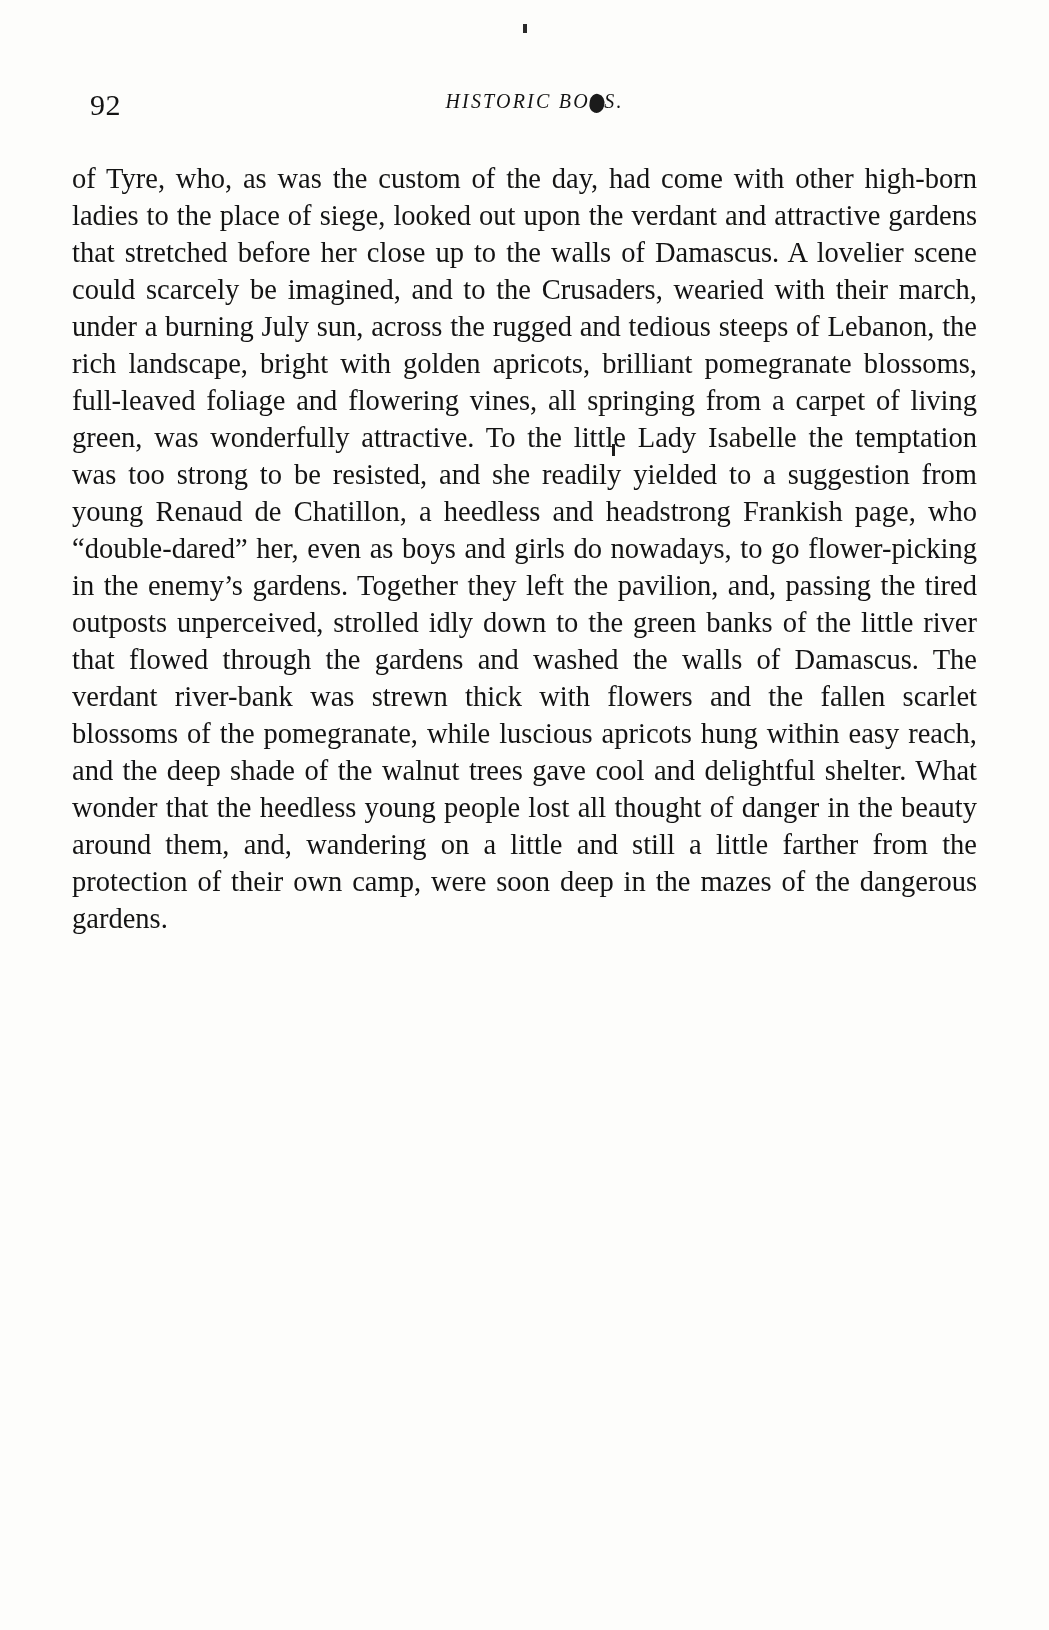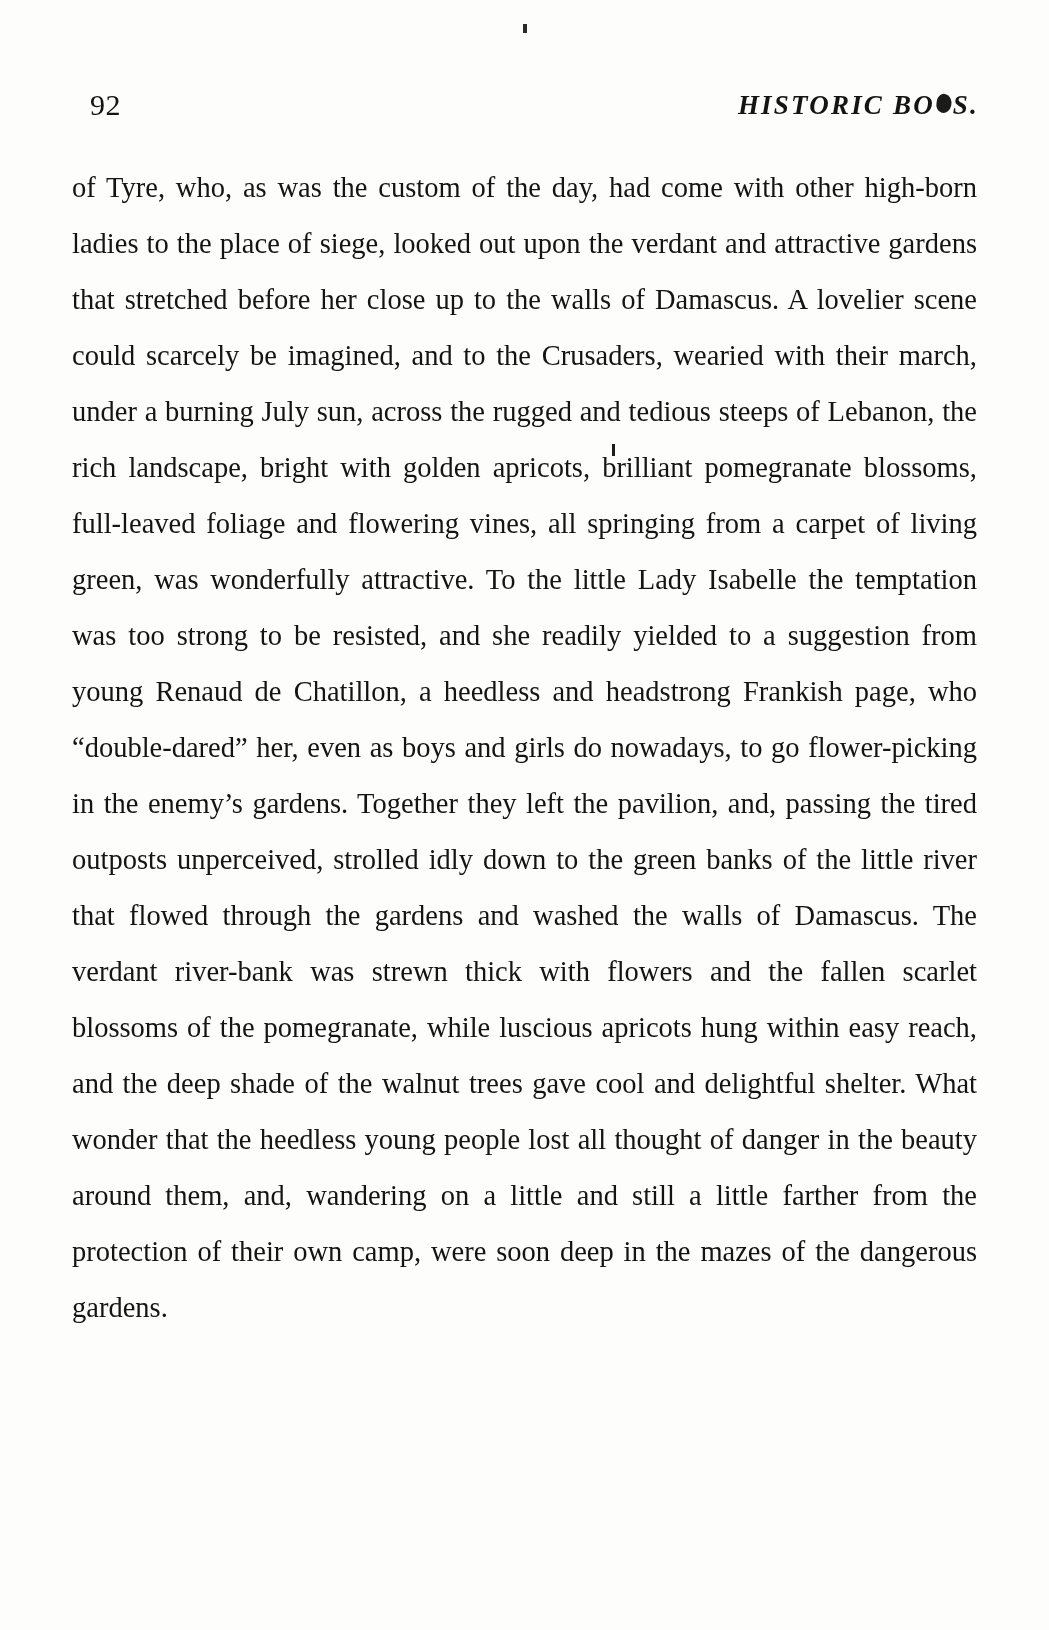--- a/index.html
+++ b/index.html
@@ -40,24 +40,24 @@
     top: 0;
     font-size: 30px;
     letter-spacing: 0.5px;
     font-family: "Liberation Serif", serif;
   }
   .running-head {
     position: absolute;
     left: 0;
     right: 0;
     top: 2px;
-    text-align: right;
+    text-align: center;
     font-style: italic;
-    font-weight: bold;
-    font-size: 27px;
+    font-weight: normal;
+    font-size: 20px;
     letter-spacing: 2.2px;
   }
   .running-head .blot {
     position: relative;
     display: inline-block;
   }
   .running-head .blot::after {
     content: "";
     position: absolute;
     left: 50%;
@@ -67,21 +67,21 @@
     height: 19px;
     background: #1b1b1b;
     border-radius: 45% 55% 50% 50%;
   }
   .body-text {
     position: absolute;
     top: 160px;
     left: 72px;
     width: 905px;
     font-size: 28.5px;
-    line-height: 56px;
+    line-height: 37px;
     text-align: justify;
     text-justify: inter-word;
     word-spacing: 0.5px;
     hyphens: manual;
   }
   .body-text p {
     margin: 0;
   }
   .tick {
     position: absolute;

